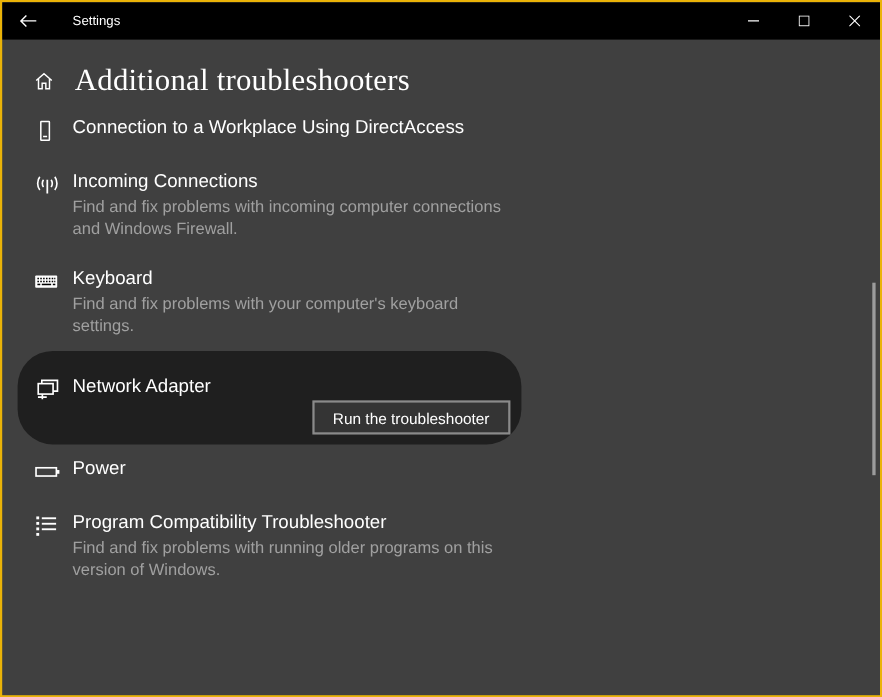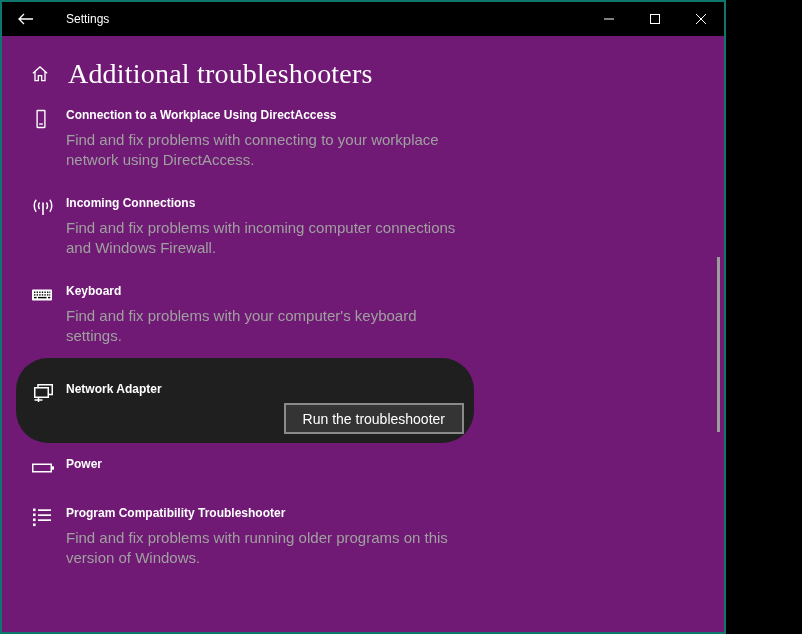--- a/index.html
+++ b/index.html
@@ -1,33 +1,33 @@
 <!DOCTYPE html>
 <html><head>
 <meta charset="utf-8">
 <style>
   html,body{margin:0;padding:0;background:#000;}
   body{width:802px;height:634px;overflow:hidden;font-family:"Liberation Sans","DejaVu Sans",sans-serif;}
-  .window{position:relative;width:726px;height:634px;box-sizing:border-box;background:#701a75;border:2px solid #0f766e;overflow:hidden;}
+  .window{position:relative;width:802px;height:634px;box-sizing:border-box;background:#404040;border:2px solid #eab308;overflow:hidden;}
   
   .titlebar{display:flex;align-items:center;height:34px;background:#000;}
   .back-button{width:48px;height:34px;display:flex;align-items:center;justify-content:center;background:transparent;border:none;cursor:pointer;padding:0;}
   .win-title{font-size:12px;color:#fff;margin-left:16px;}
   .controls{margin-left:auto;display:flex;}
   .ctrl-button{width:46px;height:34px;display:flex;align-items:center;justify-content:center;background:transparent;border:none;cursor:pointer;padding:0;}
   
   .content{padding:22px 0 0 28px;}
   .page-header{display:flex;align-items:center;gap:18px;margin:0 0 4px 0;}
   .page-title{font-size:28px;font-weight:300;color:#fff;margin:0;letter-spacing:0.2px;font-family:Liberation Serif, serif;}
   .list{width:444px;}
   .item{display:flex;flex-wrap:wrap;padding:12px 0;}
   .item.selected{background:#1f1f1f;margin-left:-14px;padding:22px 10px 9px 14px;border-radius:32px;}
   .icon-col{width:36px;flex:none;padding-top:1px;}
   .text-col{flex:1;min-width:0;}
-  .item-title{font-size:12px;line-height:19px;color:#fff;margin:0 0 5px 0;font-weight:700;}
+  .item-title{font-size:17px;line-height:19px;color:#fff;margin:0 0 5px 0;font-weight:400;}
   .item-desc{font-size:15px;line-height:20px;color:#a0a0a0;margin:0;max-width:402px;}
   .run-button{flex:none;margin-left:auto;margin-top:23px;height:31px;padding:0 17px;background:#343434;border:2px solid #8a8a8a;color:#fff;font-size:14px;cursor:pointer;font-family:inherit;}
   
   .scroll-thumb{position:absolute;right:4px;top:255px;width:3px;height:175px;background:#9c9c9c;}
   svg{display:block;}
 </style>
 </head>
 <body>
 
 <div class="window">
@@ -78,21 +78,20 @@
     <div class="list" id="troubleshooter-list">
         <div class="item">
     <span class="icon-col">
             <svg width="22" height="24" viewBox="0 0 24 24">
               <rect x="7.75" y="2.75" width="8.5" height="18.5" rx="0.5" fill="none" stroke="#fff" stroke-width="1.5"></rect>
               <path d="M10 17.5 H14" stroke="#fff" stroke-width="1.5"></path>
             </svg>
           </span>
     <span class="text-col">
       <p class="item-title">Connection to a Workplace Using DirectAccess</p>
-      <p class="item-desc">Find and fix problems with connecting to your workplace network using DirectAccess.</p>
     </span>
 
   </div>
         <div class="item">
     <span class="icon-col">
             <svg width="26" height="24" viewBox="0 0 26 24">
               <path d="M13 7.5 V20" stroke="#fff" stroke-width="1.6"></path>
               <path d="M9.6 7.5 C8.1 9.2 8.1 12.3 9.6 14 M16.4 7.5 C17.9 9.2 17.9 12.3 16.4 14" fill="none" stroke="#fff" stroke-width="1.5"></path>
               <path d="M6.2 4.8 C3.6 7.8 3.6 13.7 6.2 16.7 M19.8 4.8 C22.4 7.8 22.4 13.7 19.8 16.7" fill="none" stroke="#fff" stroke-width="1.5"></path>
             </svg>

